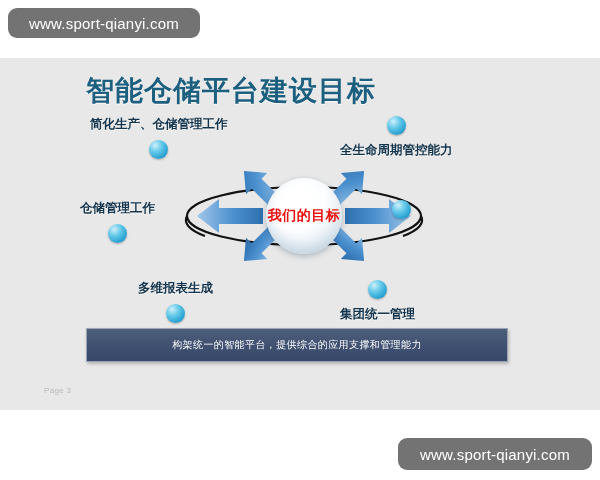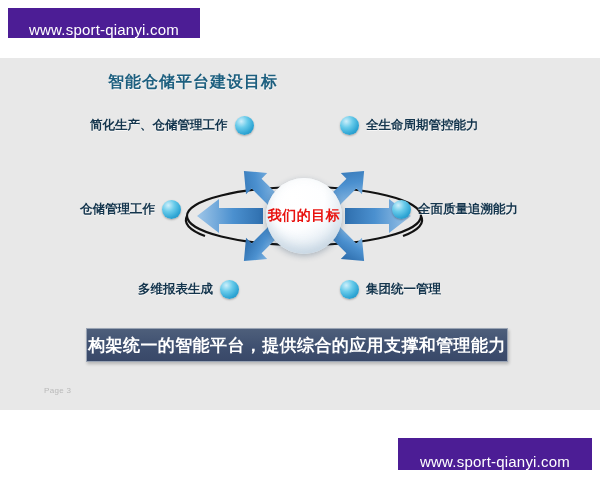--- a/index.html
+++ b/index.html
@@ -11,28 +11,29 @@
     height: 480px;
     background: #ffffff;
     font-family: "Liberation Sans", "DejaVu Sans", sans-serif;
     overflow: hidden;
     position: relative;
   }
 
   
   .watermark {
     position: absolute;
-    background: #4c1d95;
+    background: #737373;
     color: #ffffff;
     font-size: 15px;
     letter-spacing: 0.2px;
     display: flex;
-    align-items: flex-end;
+    align-items: center;
     justify-content: center;
     white-space: nowrap;
+    border-radius: 9px;
   }
   #watermark-top {
     left: 8px;
     top: 8px;
     width: 192px;
     height: 30px;
   }
   #watermark-bottom {
     left: 398px;
     top: 438px;
@@ -54,26 +55,25 @@
     left: 28px;
     top: 0px;
     width: 544px;
     height: 352px;
   }
 
   .slide-title {
     position: absolute;
     left: 58px;
     top: 14px;
-    font-size: 16px;
+    font-size: 28px;
     font-weight: bold;
     color: #1d5f7f;
     letter-spacing: 1px;
     text-shadow: 0 1px 0 rgba(255,255,255,0.75);
-    margin-left: 22px;
   }
 
   
   .diagram {
     position: absolute;
     left: 0;
     top: 52px;
     width: 544px;
     height: 225px;
   }
@@ -92,22 +92,22 @@
     background: radial-gradient(circle at 33% 28%, #cfeffb 0%, #68cbea 34%, #2ea5d4 68%, #1b86b8 100%);
     box-shadow: 0 1px 2px rgba(0,0,0,0.28);
     flex: 0 0 auto;
   }
   .node .label {
     font-size: 12.5px;
     font-weight: bold;
     color: #14354d;
     text-shadow: 0 1px 0 rgba(255,255,255,0.6);
   }
-  .node.right-side { flex-direction: row; padding-left: 12px; }
-  .node.left-side  { flex-direction: row; }
+  .node.right-side { flex-direction: column; padding-left: 12px; }
+  .node.left-side  { flex-direction: column; }
 
   
   #node-tl { left: 62px;  top: 6px;   }
   #node-tr { left: 300px; top: 6px;   }
   #node-ml { left: 52px;  top: 90px;  }
   #node-mr { left: 352px; top: 90px;  }
   #node-bl { left: 110px; top: 170px; }
   #node-br { left: 300px; top: 170px; }
 
   
@@ -155,22 +155,22 @@
     height: 32px;
     background: linear-gradient(180deg, #4e5f7b 0%, #3f5070 55%, #394868 100%);
     border: 1px solid #9aa4b4;
     box-shadow: 1px 2px 3px rgba(0,0,0,0.22);
     display: flex;
     align-items: center;
     justify-content: center;
   }
   .banner .banner-text {
     color: #ffffff;
-    font-size: 17px;
-    font-weight: bold;
+    font-size: 10px;
+    font-weight: normal;
     letter-spacing: 0.4px;
     white-space: nowrap;
   }
 
   .page-number {
     position: absolute;
     left: 16px;
     top: 328px;
     font-size: 8px;
     color: #b9b9b9;
@@ -255,21 +255,20 @@
         <span class="label">全生命周期管控能力</span>
       </div>
 
       <div class="node left-side" id="node-ml">
         <span class="label">仓储管理工作</span>
         <span class="bullet"></span>
       </div>
 
       <div class="node right-side" id="node-mr">
         <span class="bullet"></span>
-        <span class="label">全面质量追溯能力</span>
       </div>
 
       <div class="node left-side" id="node-bl">
         <span class="label">多维报表生成</span>
         <span class="bullet"></span>
       </div>
 
       <div class="node right-side" id="node-br">
         <span class="bullet"></span>
         <span class="label">集团统一管理</span>

